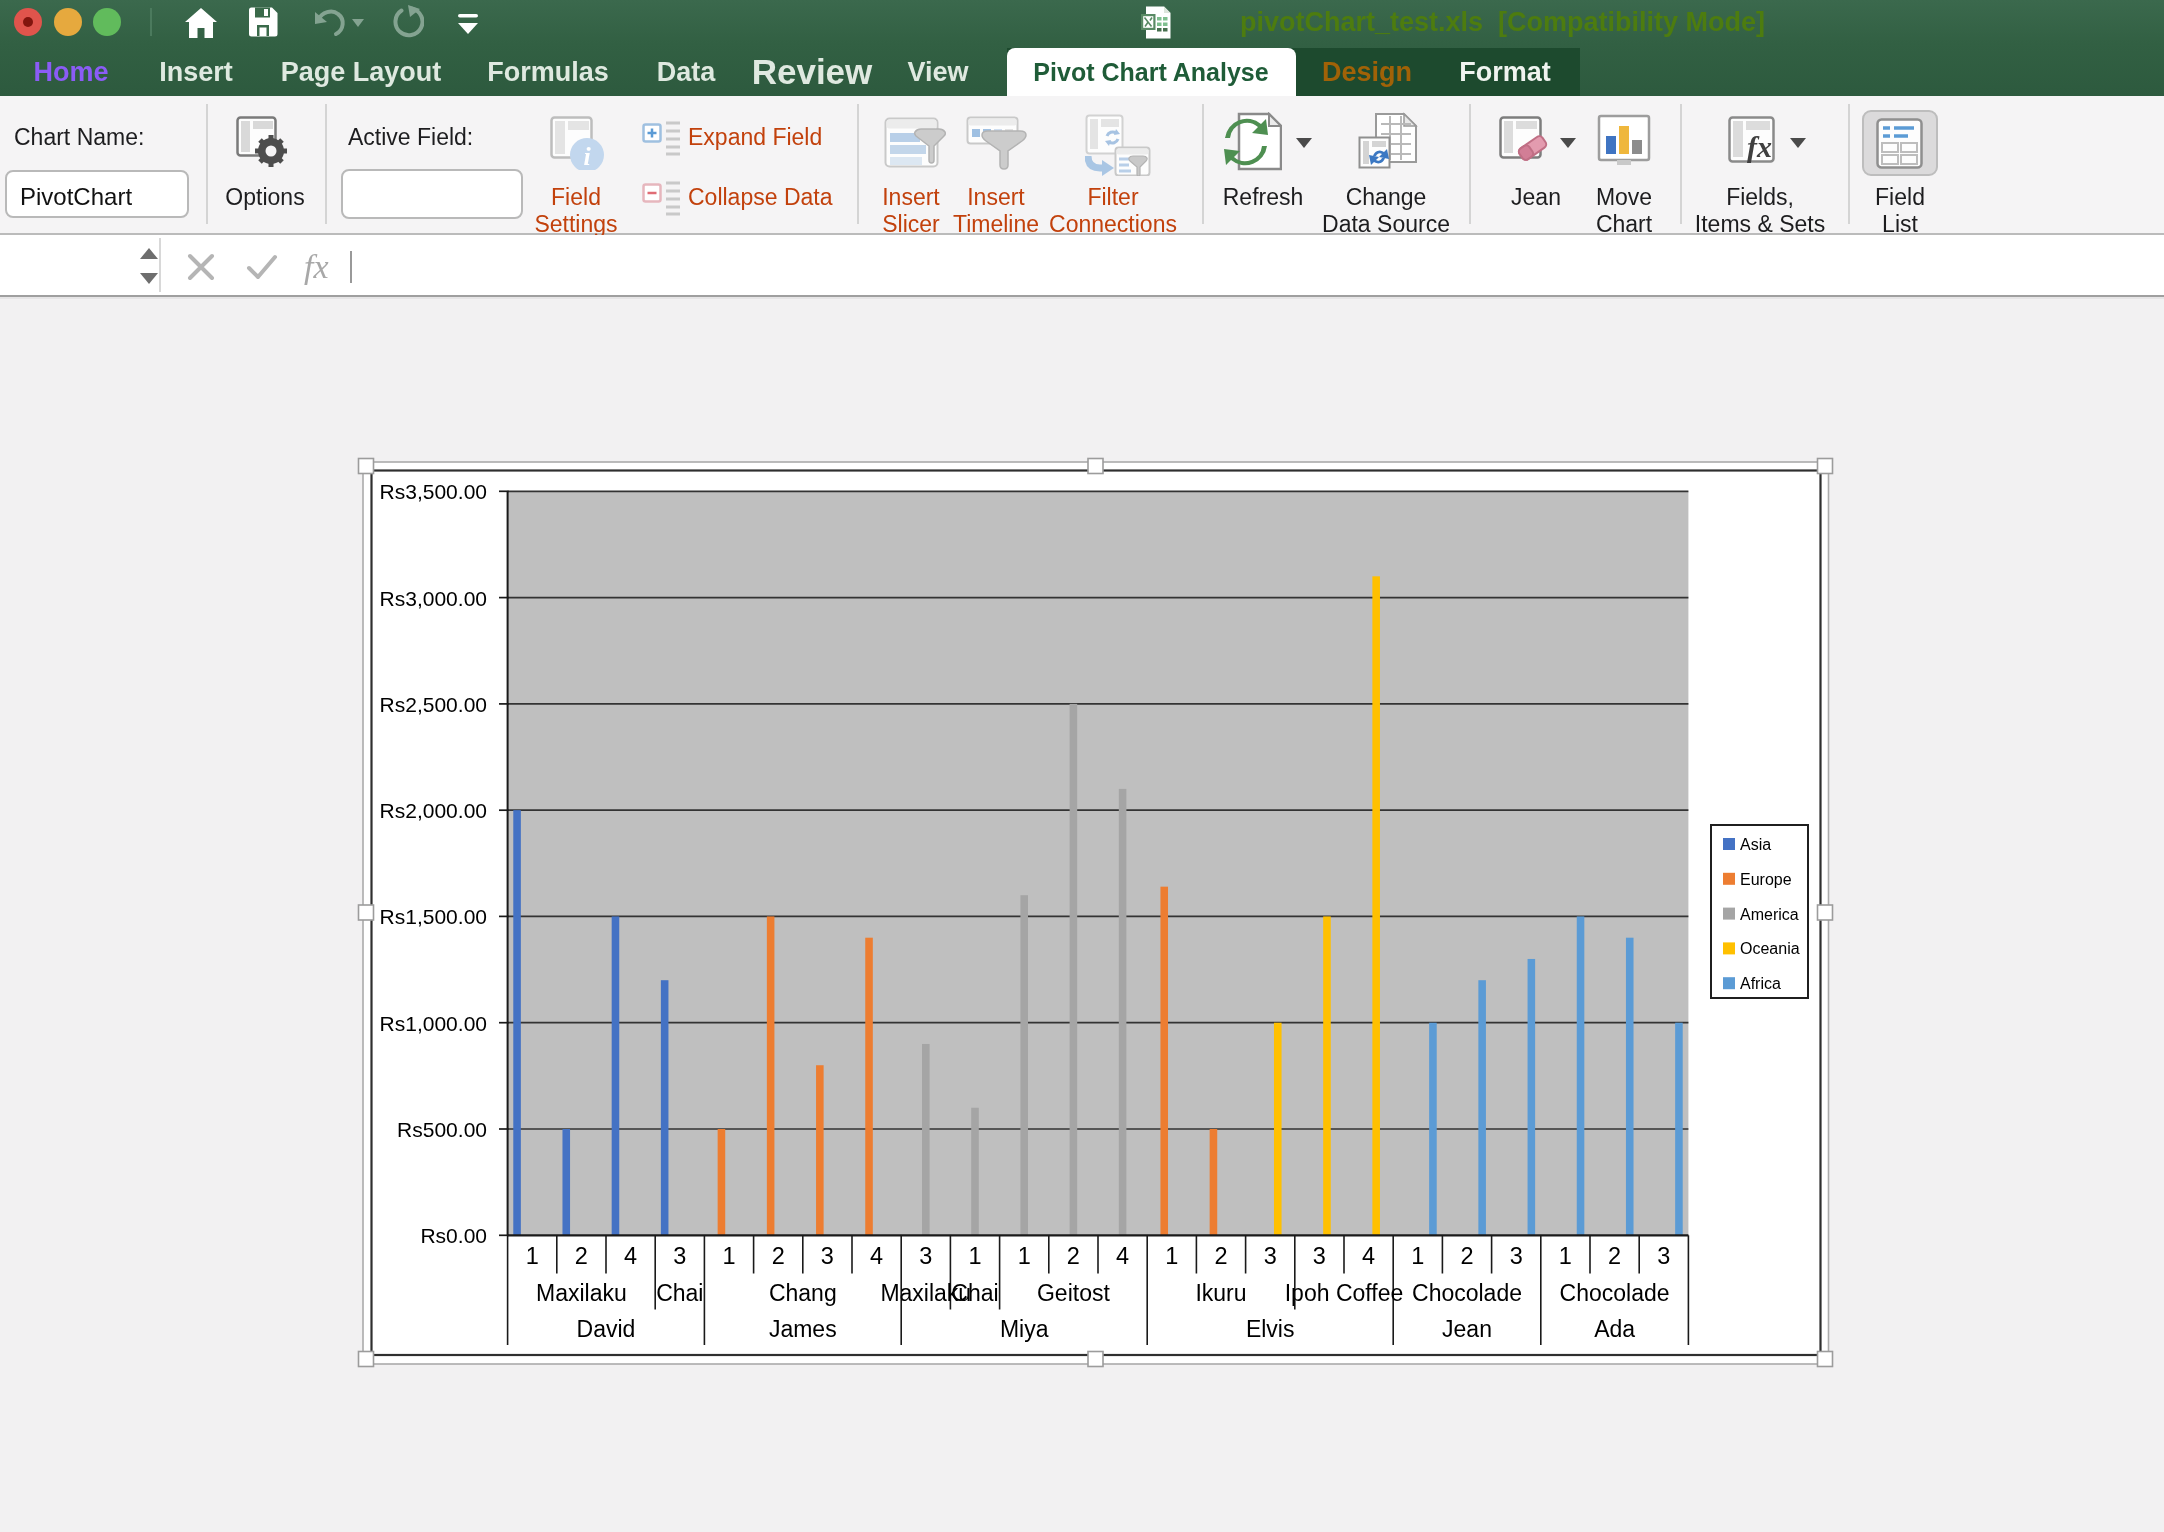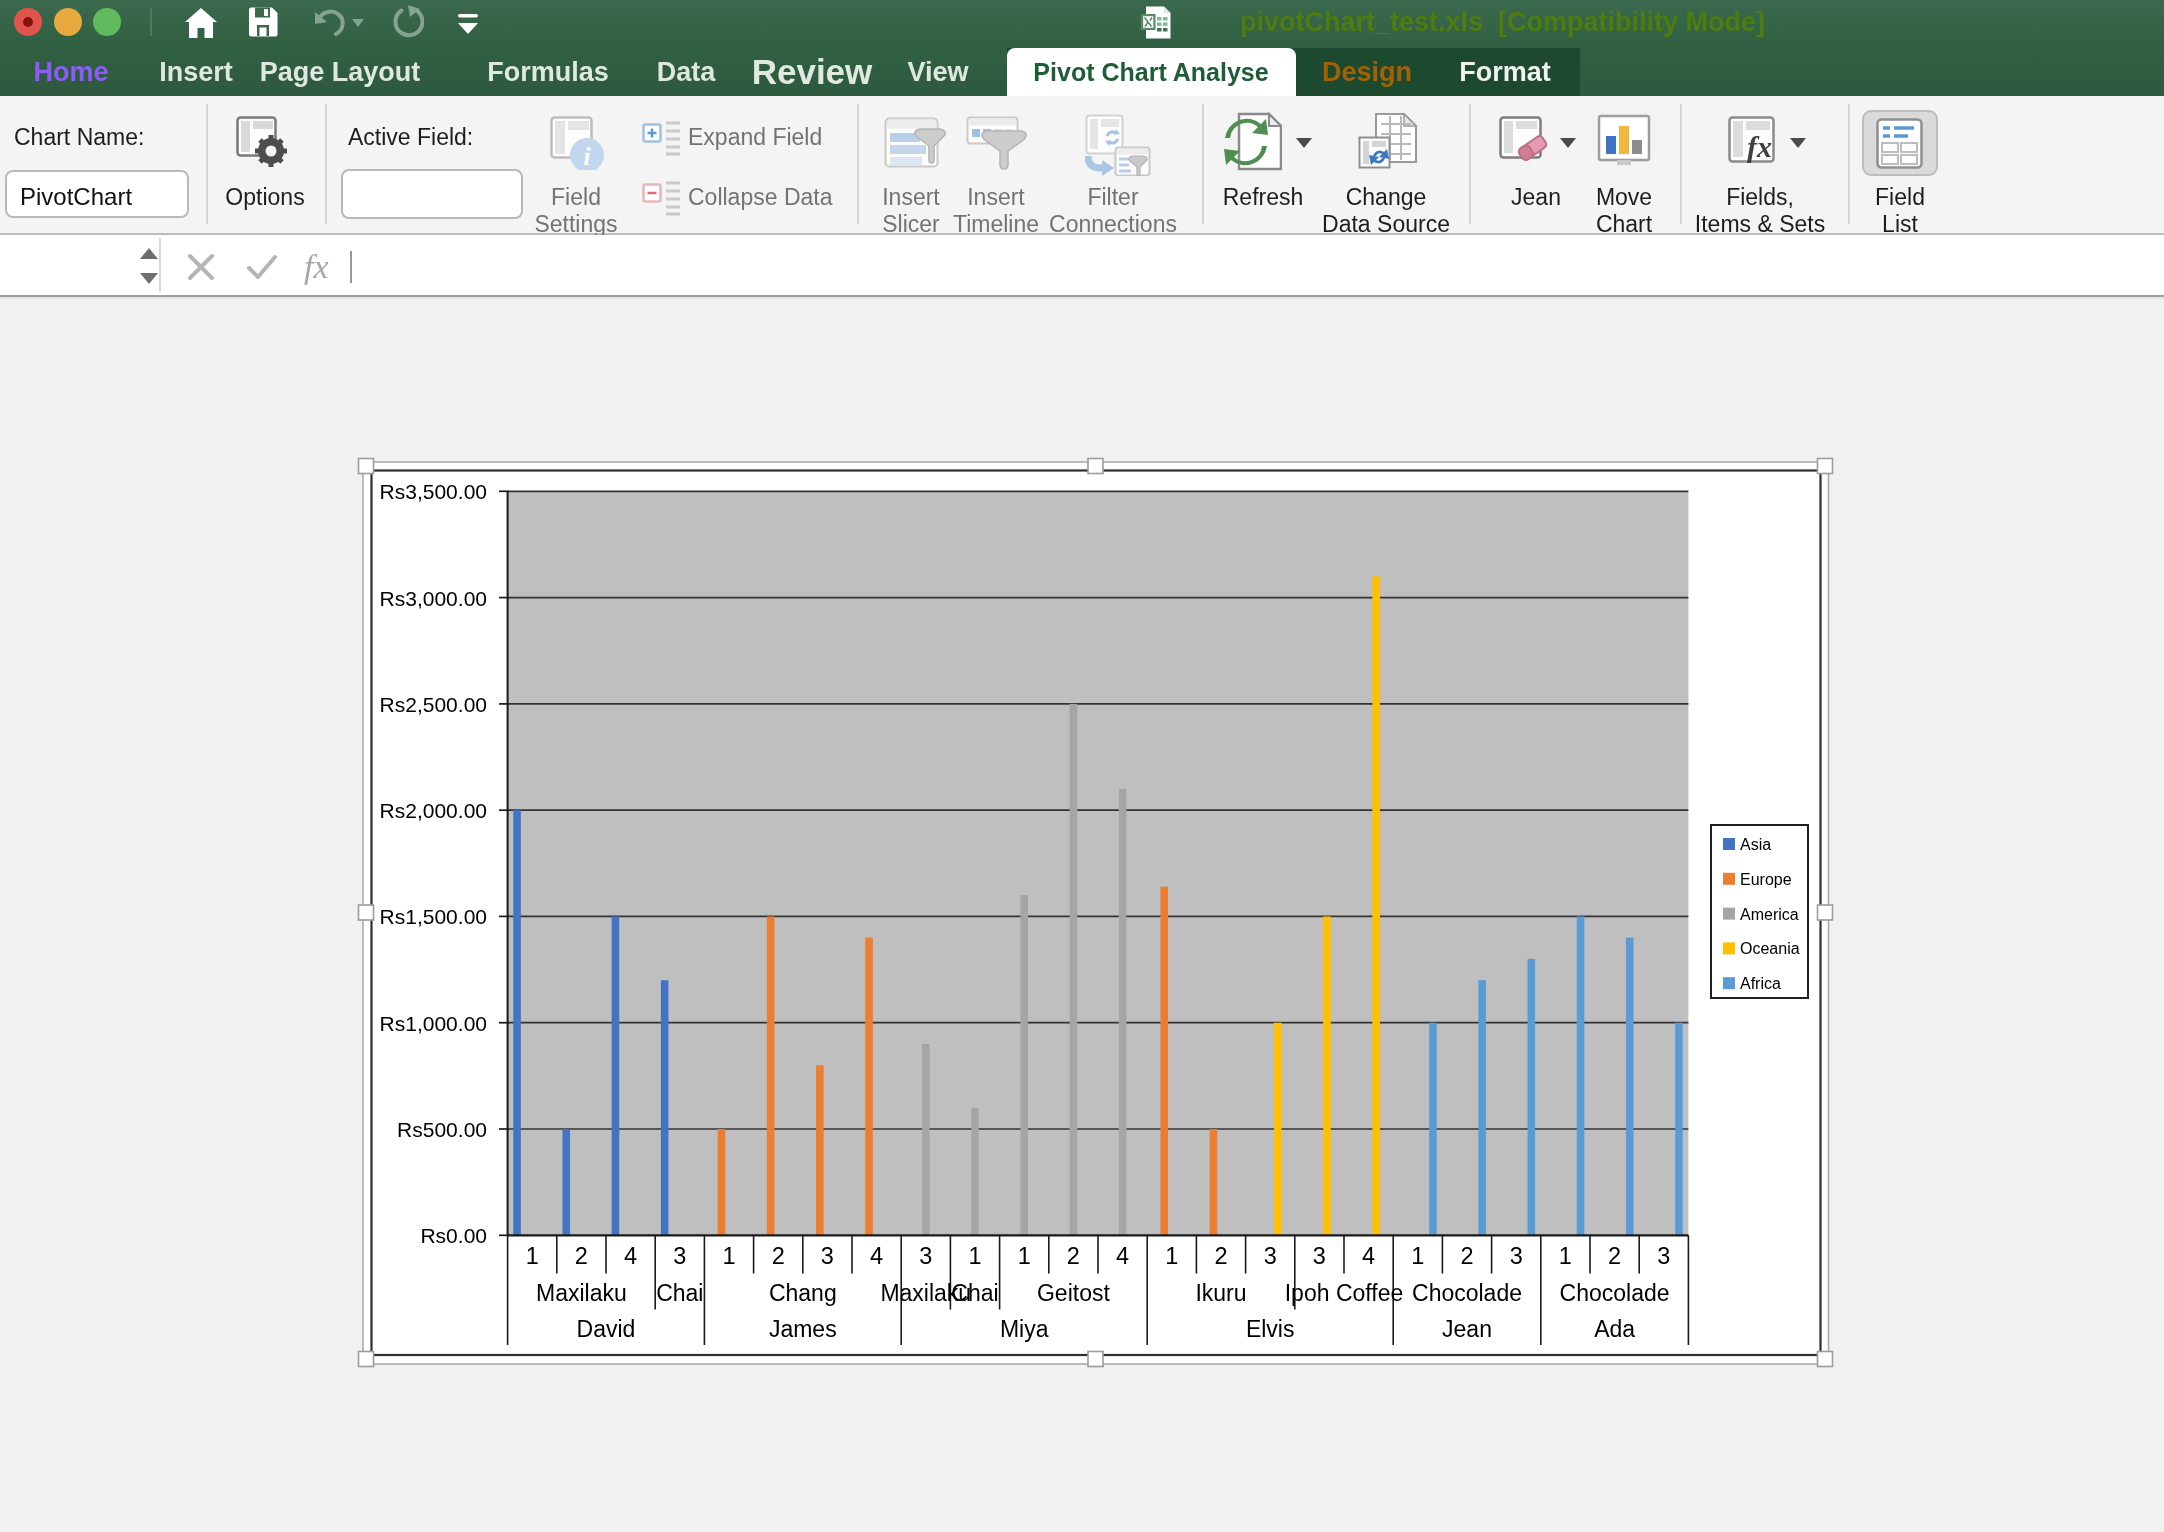--- a/index.html
+++ b/index.html
@@ -1,19 +1,19 @@
 <!DOCTYPE html>
 <html><head>
 <meta charset="utf-8">
 <style>
   html,body { margin:0; padding:0; }
   body { width:2164px; height:1532px; background:#f2f1f2; font-family:"Liberation Sans",sans-serif; overflow:hidden; position:relative; }
   .abs { position:absolute; }
   .lbl { position:absolute; transform:translateX(-50%); font-size:23px; color:#1d1d1f; white-space:nowrap; text-align:center; }
-  .dis { color:#737373; }
+  .dis { color:#c2410c; }
   .sep { position:absolute; width:2px; top:104px; height:120px; background:#d4d4d4; }
   .inp { position:absolute; background:#fff; border:2px solid #b9b9b9; border-radius:8px; box-sizing:border-box; }
 </style>
 </head>
 <body>
 
 <div class="abs" style="left:0;top:0;width:2164px;height:96px;background:linear-gradient(180deg,#3b694d 0%,#326043 45%,#2d5a3e 100%)"></div>
 
 <div class="abs" style="left:14px;top:8px;width:28px;height:28px;border-radius:50%;background:#e0544c"></div>
 <div class="abs" style="left:23px;top:17px;width:10px;height:10px;border-radius:50%;background:#82150e"></div>
@@ -62,21 +62,21 @@
 </svg>
 <div class="abs" style="left:1240px;top:22px;transform:translateY(-50%);color:#4d7c0f;font-size:27px;font-weight:700;white-space:nowrap">pivotChart_test.xls&nbsp; [Compatibility Mode]</div>
 
 <div class="abs" style="left:1007px;top:48px;width:573px;height:48px;background:#1d4a2e"></div>
 <div class="abs" style="left:1007px;top:48px;width:289px;height:48px;background:#ffffff;border-radius:8px 8px 0 0"></div>
 <div class="abs" style="left:1151px;top:72px;transform:translate(-50%,-50%);color:#1f5c38;font-size:25px;font-weight:600;white-space:nowrap">Pivot Chart Analyse</div>
 <div class="abs" style="left:1367px;top:72px;transform:translate(-50%,-50%);color:#a16207;font-size:27px;font-weight:600">Design</div>
 <div class="abs" style="left:1505px;top:72px;transform:translate(-50%,-50%);color:#f0f4f0;font-size:27px;font-weight:600">Format</div>
 <div style="position:absolute;left:71px;top:72px;transform:translate(-50%,-50%);color:#8b5cf6;font-size:27px;font-weight:600;white-space:nowrap">Home</div>
 <div style="position:absolute;left:196px;top:72px;transform:translate(-50%,-50%);color:#dfe9e0;font-size:27px;font-weight:600;white-space:nowrap">Insert</div>
-<div style="position:absolute;left:340px;top:72px;transform:translate(-50%,-50%);color:#dfe9e0;font-size:27px;font-weight:600;white-space:nowrap">Page Layout</div>
+<div style="position:absolute;left:361px;top:72px;transform:translate(-50%,-50%);color:#dfe9e0;font-size:27px;font-weight:600;white-space:nowrap">Page Layout</div>
 <div style="position:absolute;left:548px;top:72px;transform:translate(-50%,-50%);color:#dfe9e0;font-size:27px;font-weight:600;white-space:nowrap">Formulas</div>
 <div style="position:absolute;left:686px;top:72px;transform:translate(-50%,-50%);color:#dfe9e0;font-size:27px;font-weight:600;white-space:nowrap">Data</div>
 <div style="position:absolute;left:812px;top:72px;transform:translate(-50%,-50%);color:#dfe9e0;font-size:35px;font-weight:600;white-space:nowrap">Review</div>
 <div style="position:absolute;left:938px;top:72px;transform:translate(-50%,-50%);color:#dfe9e0;font-size:27px;font-weight:600;white-space:nowrap">View</div>
 
 <div class="abs" style="left:0;top:96px;width:2164px;height:138px;background:#f5f4f5"></div>
 <div class="abs" style="left:0;top:233px;width:2164px;height:2px;background:#bbbbbb"></div>
 <div class="abs" style="left:14px;top:124px;font-size:23px;color:#1d1d1f">Chart Name:</div>
 <div class="inp" style="left:5px;top:170px;width:184px;height:48px"></div>
 <div class="abs" style="left:20px;top:183px;font-size:24px;color:#111">PivotChart</div>

